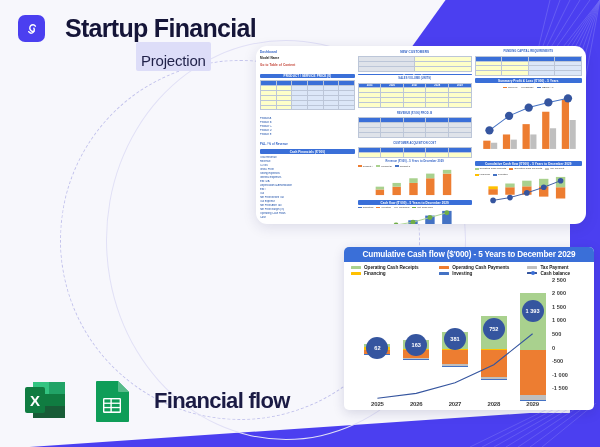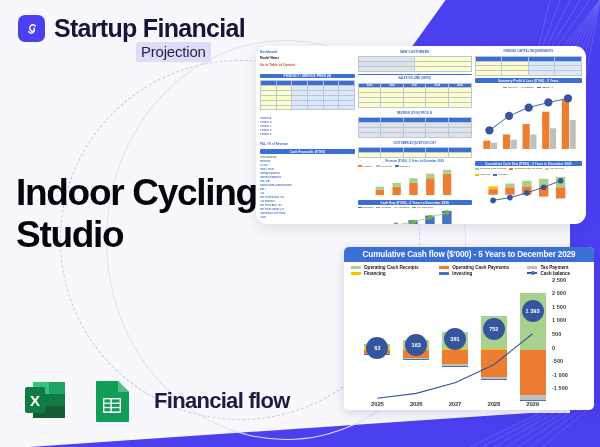--- a/index.html
+++ b/index.html
@@ -59,37 +59,37 @@
   }
   .arc-solid {
     left: 106px; top: 40px; width: 360px; height: 400px;
     border: 1.5px solid #e1e0f6; border-radius: 50%;
     background: transparent;
   }
 
   
   .brand {
     position: absolute; left: 18px; top: 14px; z-index: 6;
-    display: flex; align-items: center; gap: 9px;
+    display: flex; align-items: center; gap: 20px;
   }
   .brand-mark {
     width: 27px; height: 27px; border-radius: 7px;
     background: #4b3ff0; display: flex;
     align-items: center; justify-content: center;
     flex: 0 0 auto;
   }
   .brand-text {
     font-size: 25px; font-weight: 700; color: #151538;
     letter-spacing: -.7px; white-space: nowrap;
   }
   .brand-sub {
     position: absolute; left: 136px; top: 42px; z-index: 6;
     background: #ddddf8; color: #1f2048;
     font-size: 15px; letter-spacing: -.2px;
-    padding: 1px 5px 2px 5px; border-radius: 2px;
+    padding: 10px 5px 2px 5px; border-radius: 2px;
   }
 
   
   .hero {
     position: absolute; left: 16px; top: 172px; z-index: 6;
     font-size: 37px; font-weight: 700; line-height: 1.13;
     color: #050510; letter-spacing: -1.3px;
     max-width: 270px;
   }
 
@@ -257,21 +257,20 @@
     <span class="brand-mark">
       <svg width="18" height="18" viewBox="0 0 24 24" fill="none" stroke="#ffffff" stroke-width="1.9" stroke-linecap="round">
         <path d="M16.5 8.2c-1-1.6-3.1-2.3-4.9-1.5C9.3 7.7 8.4 10.6 9.6 12.9c1 1.9 3.3 2.7 5.2 1.8"></path>
         <path d="M7.6 15.6c1 1.6 3.1 2.3 4.9 1.5 2.3-1 3.2-3.9 2-6.2"></path>
       </svg>
     </span>
     <span class="brand-text">Startup Financial</span>
   </div>
   <div class="brand-sub">Projection</div>
 
-  <div class="hero">Indoor Cycling Studio</div>
 
   <div class="apps">
     <span class="app-icon">
       <svg width="52" height="52" viewBox="0 0 52 52">
         <rect x="13" y="7" width="32" height="12" fill="#21a366"></rect>
         <rect x="13" y="19" width="32" height="12" fill="#107c41"></rect>
         <rect x="13" y="31" width="32" height="12" fill="#185c37"></rect>
         <rect x="13" y="7" width="16" height="12" fill="#33c481"></rect>
         <rect x="5" y="12" width="20" height="26" rx="2" fill="#107c41"></rect>
         <text x="15" y="31" font-family="Liberation Sans, sans-serif" font-size="15" font-weight="700" fill="#ffffff" text-anchor="middle">X</text>

